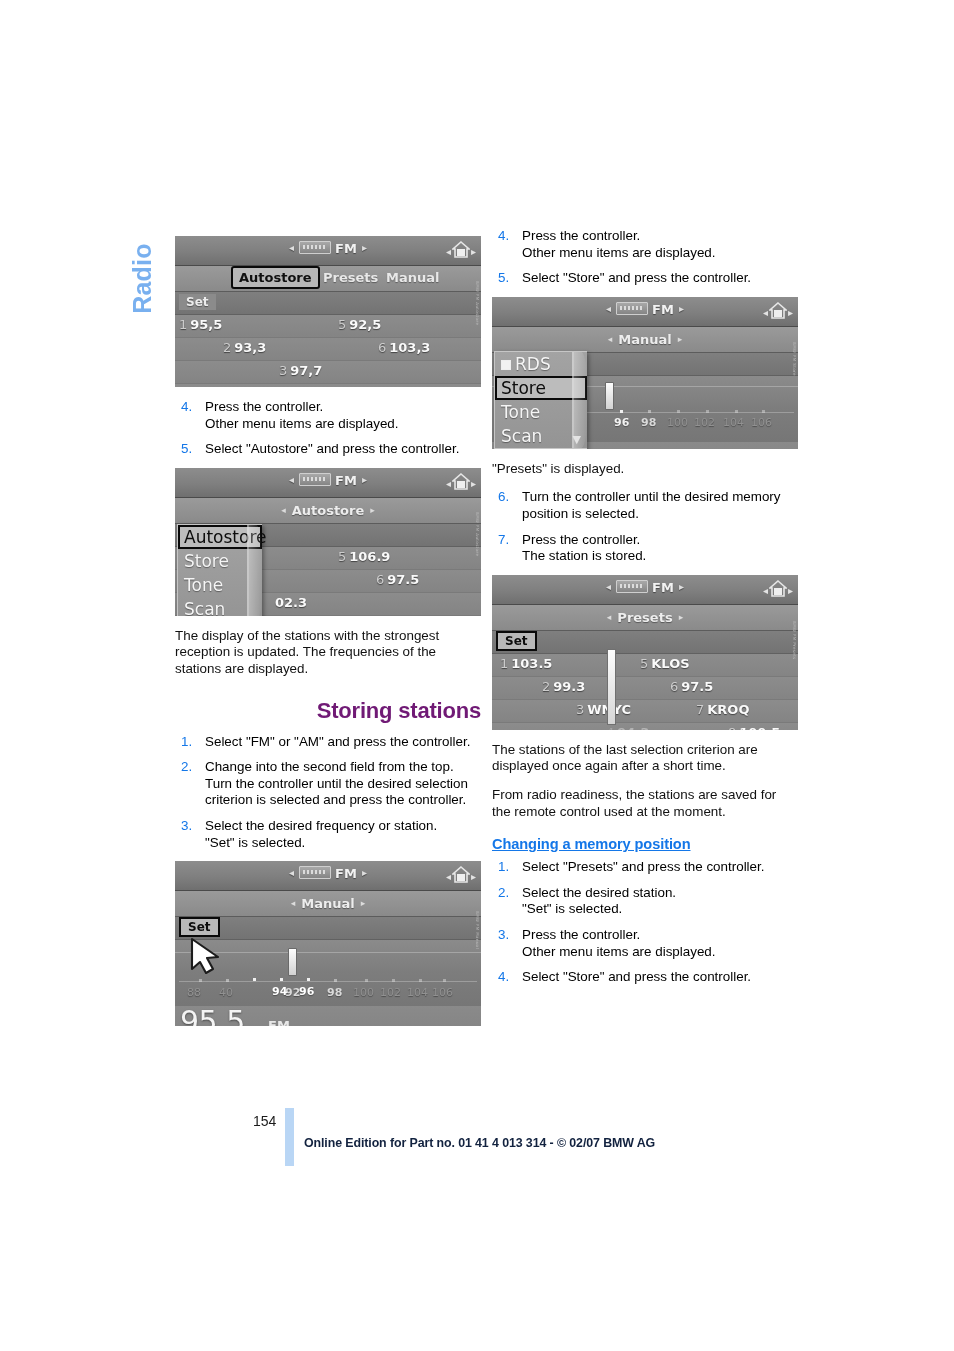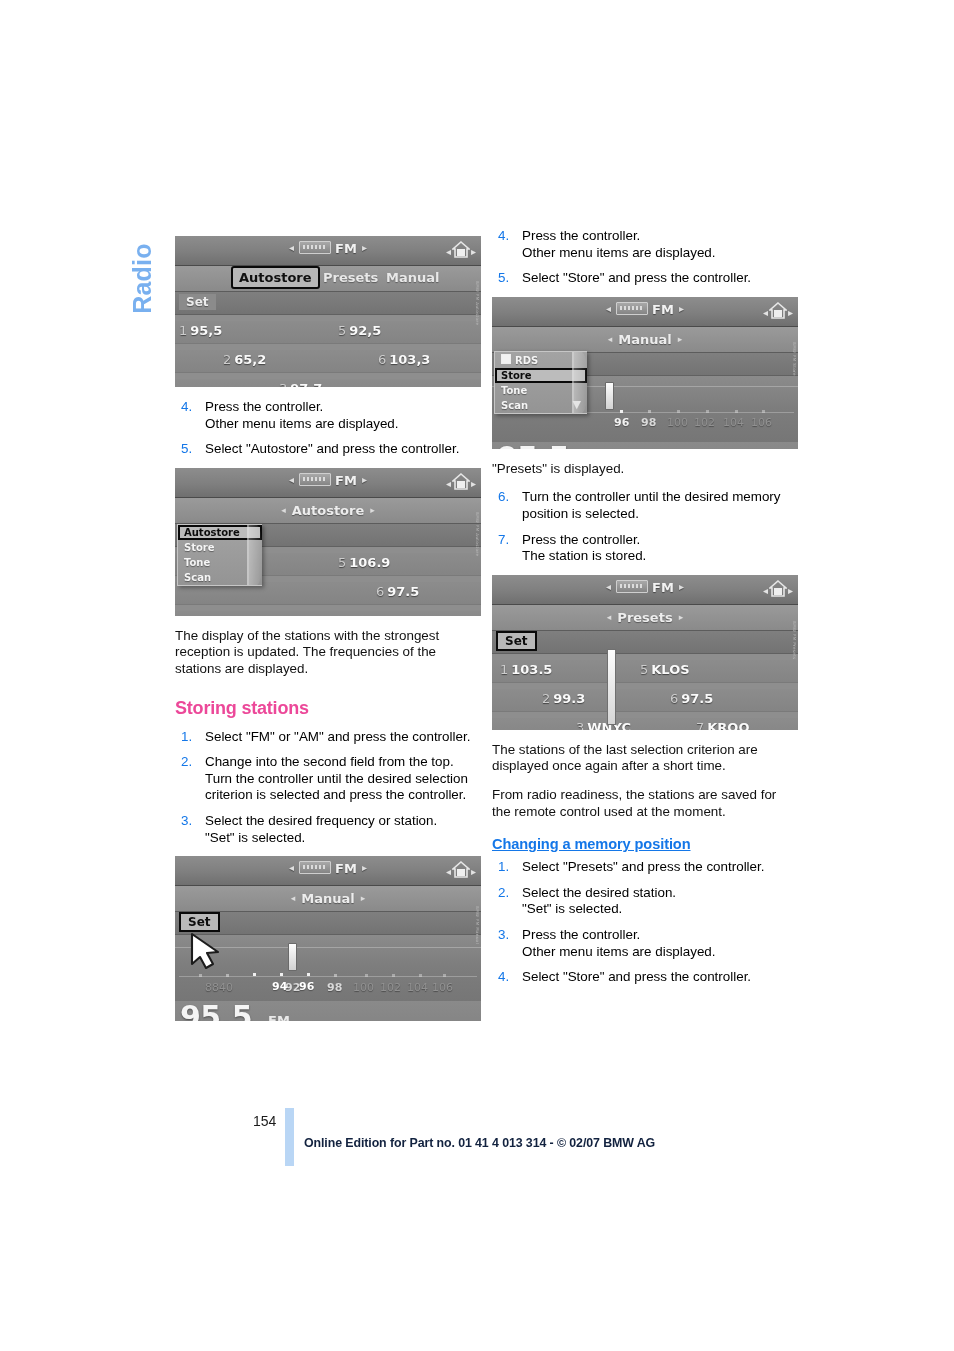--- a/index.html
+++ b/index.html
@@ -54,25 +54,26 @@
   .col-right { left: 492px; top: 228px; }
 
   
   .para {
     font-size: 13.4px;
     line-height: 16.6px;
     color: #111;
     margin: 0 0 12px 0;
   }
   .h2 {
-    font-size: 18px;
-    font-weight: bold;
-    color: #ec4899;
+    font-size: 22px;
+    font-weight: bold;
+    color: #701a75;
     margin: 20px 0 10px 0;
     letter-spacing: -0.2px;
+    text-align: right;
   }
   .h3 {
     font-size: 14.6px;
     font-weight: bold;
     color: #1477e8;
     margin: 16px 0 7px 0;
     letter-spacing: -0.1px;
     text-decoration: underline;
   }
 
@@ -248,21 +249,20 @@
     top: 0;
   }
 
   
   .preset-rows { position: relative; }
   .prow {
     position: relative;
     height: 22px;
     border-bottom: 1px solid #7a7a7a;
     background: linear-gradient(180deg,#8c8c8c 0%,#848484 100%);
-    margin-top: 6px;
   }
   .prow .cell {
     position: absolute;
     top: 2px;
     font-size: 13px;
     font-weight: bold;
     color: #fafafa;
     text-shadow: 0 1px 1px rgba(0,0,0,.5);
     white-space: nowrap;
   }
@@ -306,42 +306,42 @@
     text-shadow: 0 1px 1px rgba(0,0,0,.35);
   }
   .scale-area .num.faded { color: #919191; font-weight: normal; }
   .bigfreq {
     position: relative;
     height: 35px;
     background: linear-gradient(180deg,#8a8a8a,#828282);
   }
   .bigfreq .val {
     position: absolute; left: 5px; top: -2px;
-    font-size: 30px; font-weight: bold; color: #f4f4f4;
+    font-size: 30px; font-weight: normal; color: #f4f4f4;
     text-shadow: 0 1px 2px rgba(0,0,0,.45);
     letter-spacing: -0.5px;
   }
   .bigfreq .band {
     position: absolute; left: 93px; top: 12px;
     font-size: 13px; font-weight: bold; color: #e8e8e8;
   }
 
   
   .popup {
     position: absolute;
     background: linear-gradient(180deg,#a3a3a3 0%,#949494 100%);
     border: 1px solid #c6c6c6;
     border-right: none;
     box-shadow: 2px 2px 4px rgba(0,0,0,.35);
     z-index: 5;
   }
   .popup .pitem {
     position: relative;
-    font-size: 10px;
-    font-weight: bold;
+    font-size: 17px;
+    font-weight: normal;
     color: #f5f5f5;
     text-shadow: 0 1px 1px rgba(0,0,0,.4);
     padding: 2px 20px 2px 6px;
     white-space: nowrap;
   }
   .popup .pitem.sel {
     background: #bcbcbc;
     color: #0c0c0c;
     border: 2px solid #090909;
     text-shadow: none;
@@ -437,21 +437,21 @@
       </div>
       <div class="scr-setrow">
         <div class="setbtn">Set</div>
       </div>
       <div class="preset-rows">
         <div class="prow">
           <div class="cell" style="left:4px"><span class="idx">1</span><span>95,5</span></div>
           <div class="cell" style="left:163px"><span class="idx">5</span><span>92,5</span></div>
         </div>
         <div class="prow">
-          <div class="cell" style="left:48px"><span class="idx">2</span><span>65,2</span></div>
+          <div class="cell" style="left:48px"><span class="idx">2</span><span>93,3</span></div>
           <div class="cell" style="left:203px"><span class="idx">6</span><span>103,3</span></div>
         </div>
         <div class="prow">
           <div class="cell" style="left:104px"><span class="idx">3</span><span>97,7</span></div>
         </div>
         <div class="prow">
           <div class="cell" style="left:120px"><span class="idx">4</span><span>105,1</span></div>
         </div>
       </div>
       <div class="sidecap">BMW FM Autostore</div>
@@ -555,21 +555,21 @@
         <div class="tick" style="left:24px;  top:39px; opacity:.55"></div>
         <div class="tick" style="left:51px;  top:39px; opacity:.6"></div>
         <div class="tick" style="left:78px;  top:38px; background:#f0f0f0"></div>
         <div class="tick" style="left:105px; top:38px; background:#f0f0f0"></div>
         <div class="tick" style="left:132px; top:38px; background:#f0f0f0"></div>
         <div class="tick" style="left:159px; top:39px; opacity:.6"></div>
         <div class="tick" style="left:190px; top:39px; opacity:.5"></div>
         <div class="tick" style="left:217px; top:39px; opacity:.5"></div>
         <div class="tick" style="left:244px; top:39px; opacity:.5"></div>
         <div class="tick" style="left:268px; top:39px; opacity:.5"></div>
-        <div class="num faded" style="left:30px; top:46px;">88</div>
+        <div class="num faded" style="left:12px; top:46px;">88</div>
         <div class="num faded" style="left:44px; top:46px;">40</div>
         <div class="num" style="left:71px; top:46px;margin-left:39px;">92</div>
         <div class="num" style="left:97px; top:45px; color:#ffffff;">94</div>
         <div class="num" style="left:124px; top:45px; color:#ffffff;">96</div>
         <div class="num" style="left:152px; top:46px;">98</div>
         <div class="num faded" style="left:178px; top:46px;">100</div>
         <div class="num faded" style="left:205px; top:46px;">102</div>
         <div class="num faded" style="left:232px; top:46px;">104</div>
         <div class="num faded" style="left:257px; top:46px;">106</div>
       </div>

